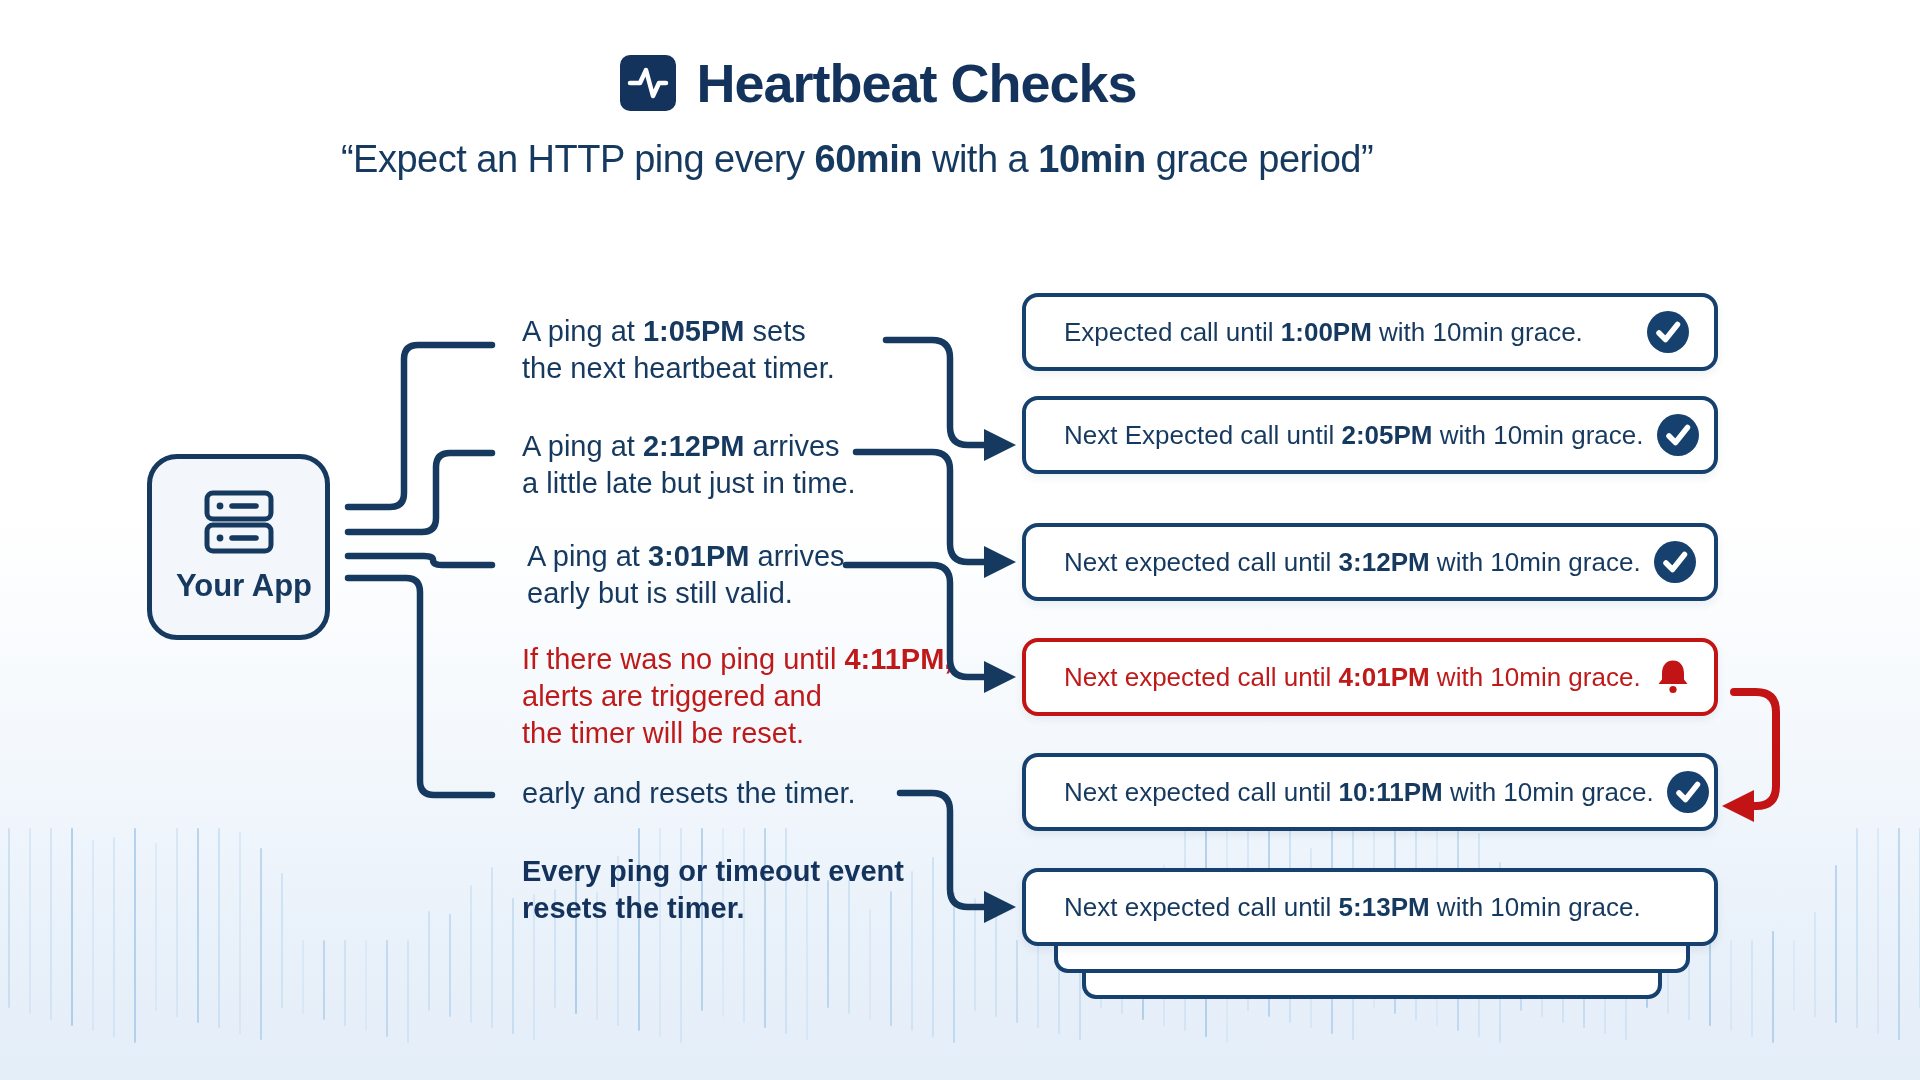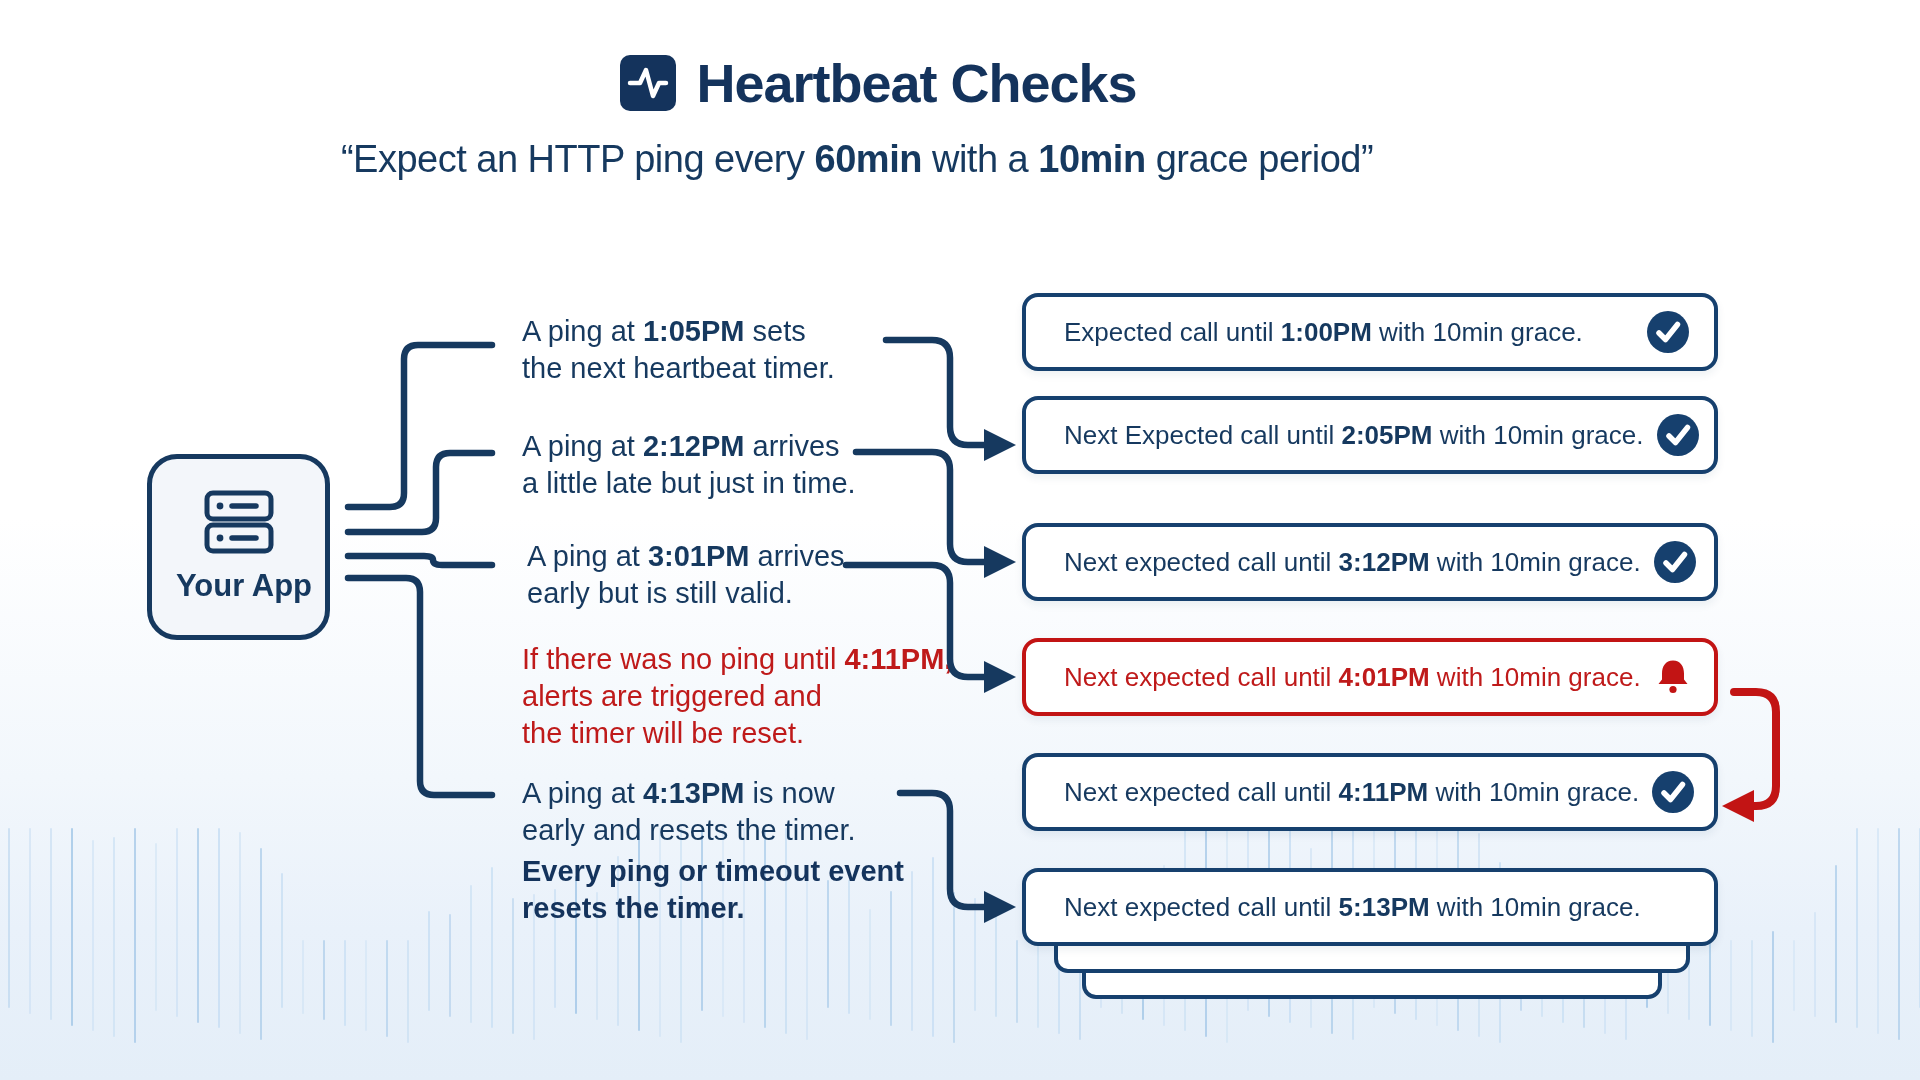--- a/index.html
+++ b/index.html
@@ -195,21 +195,20 @@
       <div class="note" style="left: 527px; top: 522px;">
         <div><span>A ping at </span><span class="b">3:01PM</span><span> arrives</span></div>
         <div><span>early but is still valid.</span></div>
       </div>
       <div class="note red" style="left: 522px; top: 625px;">
         <div><span>If there was no ping until </span><span class="b">4:11PM,</span></div>
         <div><span>alerts are triggered and</span></div>
         <div><span>the timer will be reset.</span></div>
       </div>
       <div class="note" style="left: 522px; top: 759px;">
-        <div><span>A ping at </span><span class="b">4:13PM</span><span> is now</span></div>
         <div><span>early and resets the timer.</span></div>
       </div>
       <div class="note bold" style="left: 522px; top: 837px;">
         <div><span class="b">Every ping or timeout event</span></div>
         <div><span class="b">resets the timer.</span></div>
       </div>
     </div>
   <div id="boxes">
       <div class="tbox" style="top: 293px;">
         <span class="txt"><span>Expected call until </span><span class="b">1:00PM</span><span> with 10min grace.</span></span>
@@ -241,21 +240,21 @@
       <div class="tbox alert" style="top: 638px;">
         <span class="txt"><span>Next expected call until </span><span class="b">4:01PM</span><span> with 10min grace.</span></span>
         <span class="icon">
           <svg width="40" height="40" viewBox="0 0 40 40">
             <path d="M20 3.5 C27.5 3.5 31 9.5 31 16.5 L31 22.5 L34.5 27 L5.5 27 L9 22.5 L9 16.5 C9 9.5 12.5 3.5 20 3.5 Z" fill="#c21414"></path>
             <circle cx="20" cy="32.5" r="3.6" fill="#c21414"></circle>
           </svg>
         </span>
       </div>
       <div class="tbox" style="top: 753px;">
-        <span class="txt"><span>Next expected call until </span><span class="b">4:11PM</span><span> with 10min grace.</span></span>
+        <span class="txt"><span>Next expected call until </span><span class="b">10:11PM</span><span> with 10min grace.</span></span>
         <span class="icon">
           <svg width="44" height="44" viewBox="0 0 44 44">
             <circle cx="22" cy="22" r="21" fill="#16406e"></circle>
             <path d="M13 23 L19.5 29.5 L31.5 14.5" fill="none" stroke="#ffffff" stroke-width="5.5" stroke-linecap="round" stroke-linejoin="round"></path>
           </svg>
         </span>
       </div>
       <div class="tbox" style="top: 868px;">
         <span class="txt"><span>Next expected call until </span><span class="b">5:13PM</span><span> with 10min grace.</span></span>
       </div>

